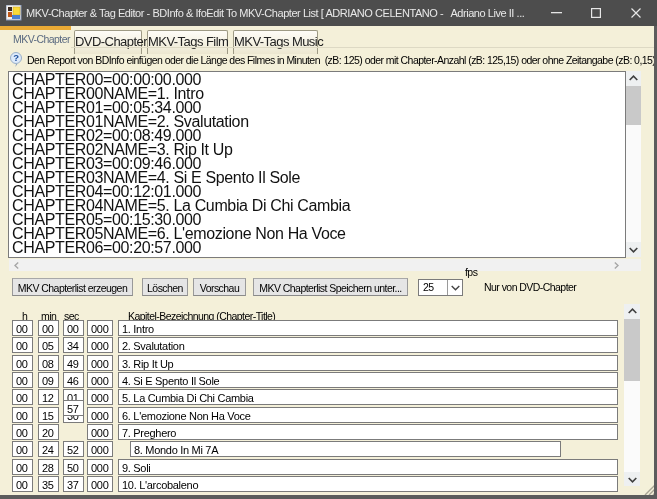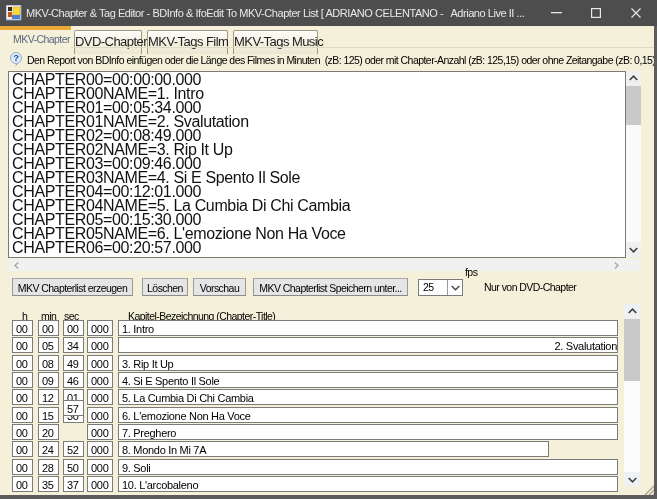--- a/index.html
+++ b/index.html
@@ -124,21 +124,21 @@
 <div id="rows">
     <div class="abs ibox" style="left:12px; top:320px; width:21px;">00</div>
     <div class="abs ibox" style="left:38px; top:320px; width:21px;">00</div>
     <div class="abs ibox" style="left:63px; top:320px; width:21px;">00</div>
     <div class="abs ibox" style="left:87px; top:320px; width:26px;">000</div>
     <div class="abs ibox" style="left:118px; top:320px; width:500px;">1. Intro</div>
     <div class="abs ibox" style="left:12px; top:337px; width:21px;">00</div>
     <div class="abs ibox" style="left:38px; top:337px; width:21px;">05</div>
     <div class="abs ibox" style="left:63px; top:337px; width:21px;">34</div>
     <div class="abs ibox" style="left:87px; top:337px; width:26px;">000</div>
-    <div class="abs ibox" style="left:118px; top:337px; width:500px;text-align:right;">2. Svalutation</div>
+    <div class="abs ibox" style="left:118px; top:337px; width:500px;">2. Svalutation</div>
     <div class="abs ibox" style="left:12px; top:355px; width:21px;">00</div>
     <div class="abs ibox" style="left:38px; top:355px; width:21px;">08</div>
     <div class="abs ibox" style="left:63px; top:355px; width:21px;">49</div>
     <div class="abs ibox" style="left:87px; top:355px; width:26px;">000</div>
     <div class="abs ibox" style="left:118px; top:355px; width:500px;">3. Rip It Up</div>
     <div class="abs ibox" style="left:12px; top:372px; width:21px;">00</div>
     <div class="abs ibox" style="left:38px; top:372px; width:21px;">09</div>
     <div class="abs ibox" style="left:63px; top:372px; width:21px;">46</div>
     <div class="abs ibox" style="left:87px; top:372px; width:26px;">000</div>
     <div class="abs ibox" style="left:118px; top:372px; width:500px;">4. Si E Spento Il Sole</div>
@@ -154,21 +154,21 @@
     <div class="abs ibox" style="left:118px; top:407px; width:500px;">6. L'emozione Non Ha Voce</div>
     <div class="abs ibox" style="left:12px; top:424px; width:21px;">00</div>
     <div class="abs ibox" style="left:38px; top:424px; width:21px;">20</div>
     <div class="abs ibox" style="left:63px; top:400px; width:21px;">57</div>
     <div class="abs ibox" style="left:87px; top:424px; width:26px;">000</div>
     <div class="abs ibox" style="left:118px; top:424px; width:500px;">7. Preghero</div>
     <div class="abs ibox" style="left:12px; top:441px; width:21px;">00</div>
     <div class="abs ibox" style="left:38px; top:441px; width:21px;">24</div>
     <div class="abs ibox" style="left:63px; top:441px; width:21px;">52</div>
     <div class="abs ibox" style="left:87px; top:441px; width:26px;">000</div>
-    <div class="abs ibox" style="left:118px; top:441px; width:431px;">8. Mondo In Mi 7A</div>
+    <div class="abs ibox" style="left:130px; top:441px; width:431px;">8. Mondo In Mi 7A</div>
     <div class="abs ibox" style="left:12px; top:459px; width:21px;">00</div>
     <div class="abs ibox" style="left:38px; top:459px; width:21px;">28</div>
     <div class="abs ibox" style="left:63px; top:459px; width:21px;">50</div>
     <div class="abs ibox" style="left:87px; top:459px; width:26px;">000</div>
     <div class="abs ibox" style="left:118px; top:459px; width:500px;">9. Soli</div>
     <div class="abs ibox" style="left:12px; top:476px; width:21px;">00</div>
     <div class="abs ibox" style="left:38px; top:476px; width:21px;">35</div>
     <div class="abs ibox" style="left:63px; top:476px; width:21px;">37</div>
     <div class="abs ibox" style="left:87px; top:476px; width:26px;">000</div>
     <div class="abs ibox" style="left:118px; top:476px; width:500px;">10. L'arcobaleno</div>

